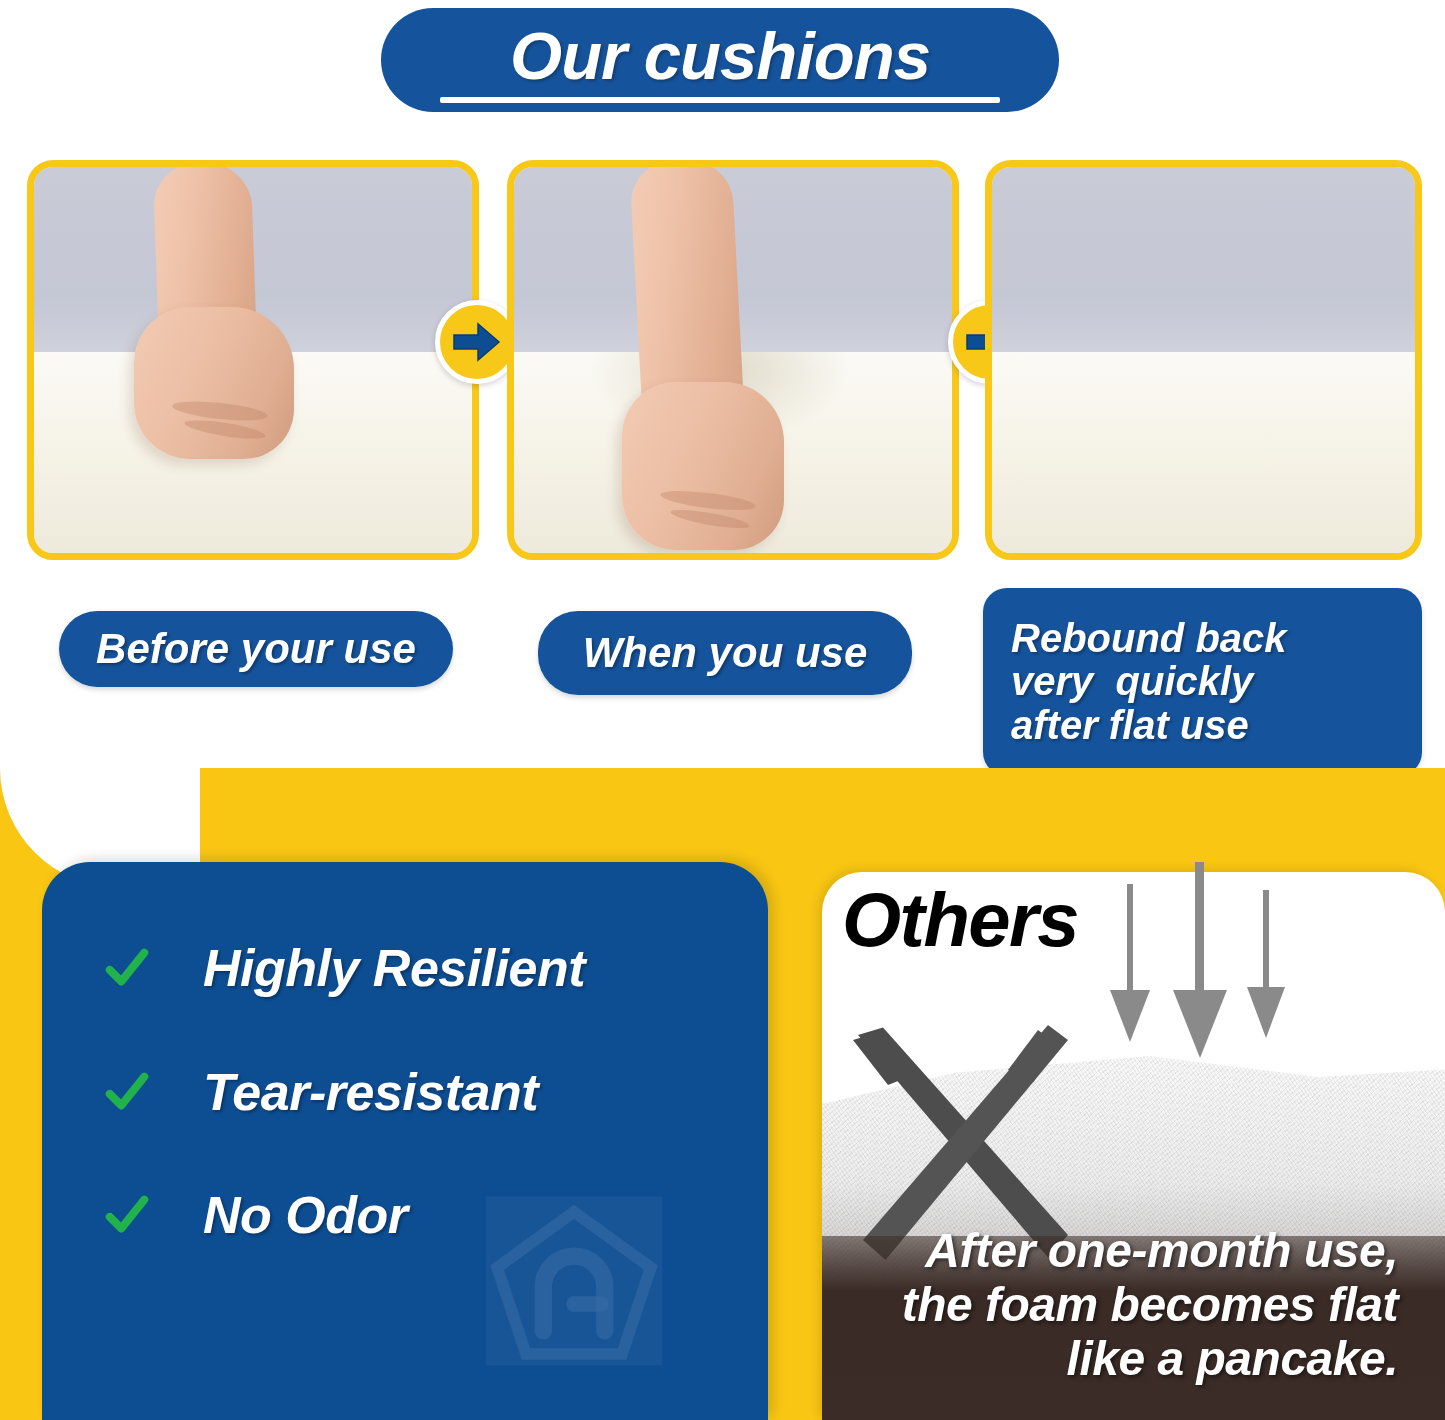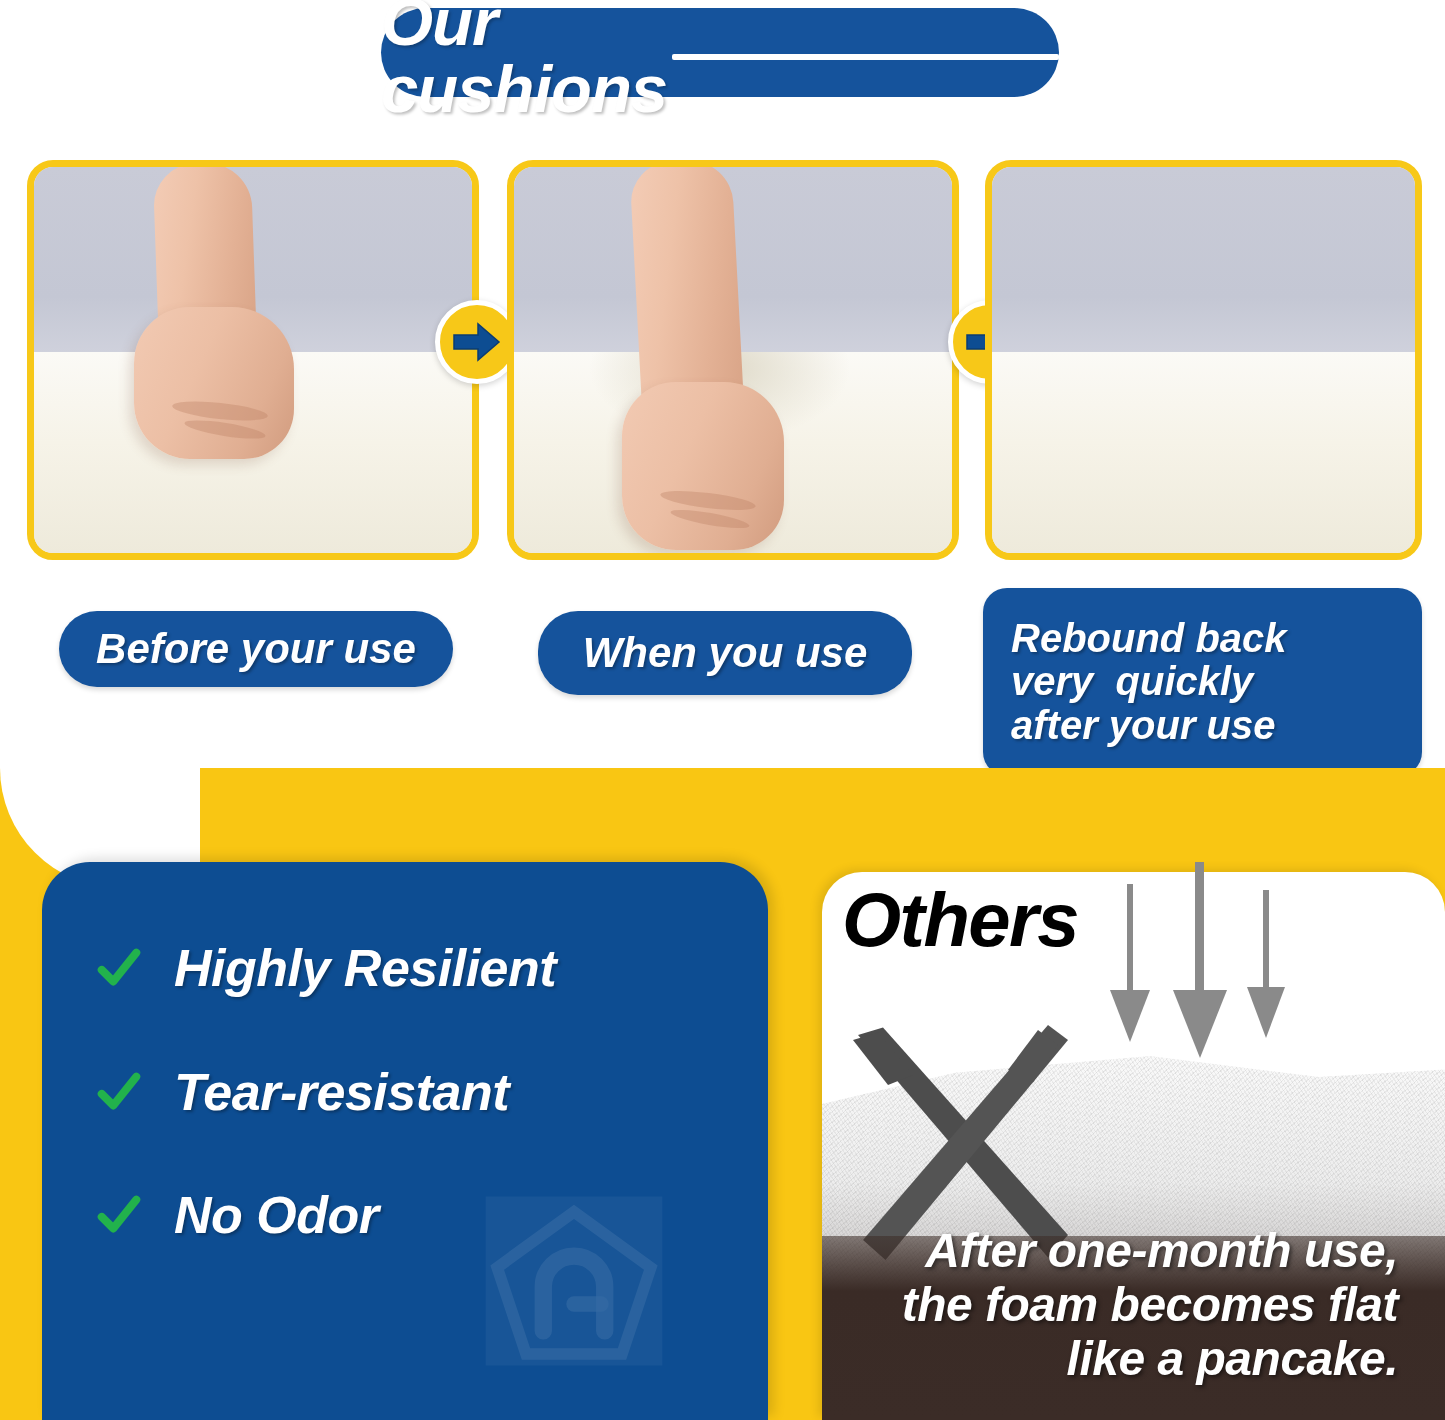--- a/index.html
+++ b/index.html
@@ -17,25 +17,25 @@
     background: #ffffff;
     overflow: hidden;
   }
 
   
   .title-pill {
     position: absolute;
     left: 381px;
     top: 8px;
     width: 678px;
-    height: 89px;
+    height: 104px;
     background: #15539c;
     border-radius: 56px;
     display: flex;
-    flex-direction: row;
+    flex-direction: column;
     align-items: center;
     justify-content: center;
   }
   .title-text {
     color: #ffffff;
     font-size: 67px;
     font-weight: bold;
     font-style: italic;
     letter-spacing: -1px;
     line-height: 1;
@@ -170,21 +170,22 @@
     background: #0d4d92;
     border-top-left-radius: 48px;
     border-top-right-radius: 48px;
     box-shadow: 6px -4px 12px rgba(0,0,0,0.13);
     overflow: hidden;
   }
   .feature-row {
     position: absolute;
     display: flex;
     align-items: center;
-    left: 96px;
+    left: 104px;
+    gap: 21px;
   }
   #feature-row-0 { top: 938px; }
   #feature-row-1 { top: 1062px; }
   #feature-row-2 { top: 1185px; }
   .feature-row .check {
     width: 46px;
     height: 46px;
     margin-right: 32px;
     flex: 0 0 auto;
   }
@@ -340,21 +341,21 @@
     <div class="foam"></div>
   </div>
 
   <div class="step-pill" id="step-label-1">Before your use</div>
 
   <div class="step-pill" id="step-label-2">When you use</div>
 
   <div class="step-pill" id="step-label-3">
     <span>Rebound back</span>
     <span>very  quickly</span>
-    <span>after your use</span>
+    <span>after flat use</span>
   </div>
 
   <div id="yellow-section"></div>
   <div id="yellow-notch"></div>
 
   <div id="feature-panel"></div>
 
   <svg id="watermark-logo" viewBox="0 0 100 100">
     <rect x="4" y="6" width="92" height="88" fill="#ffffff" opacity="0.28"></rect>
     <polygon points="50,14 90,43 75,88 25,88 10,43" fill="none" stroke="#ffffff" stroke-width="6" opacity="0.65"></polygon>

